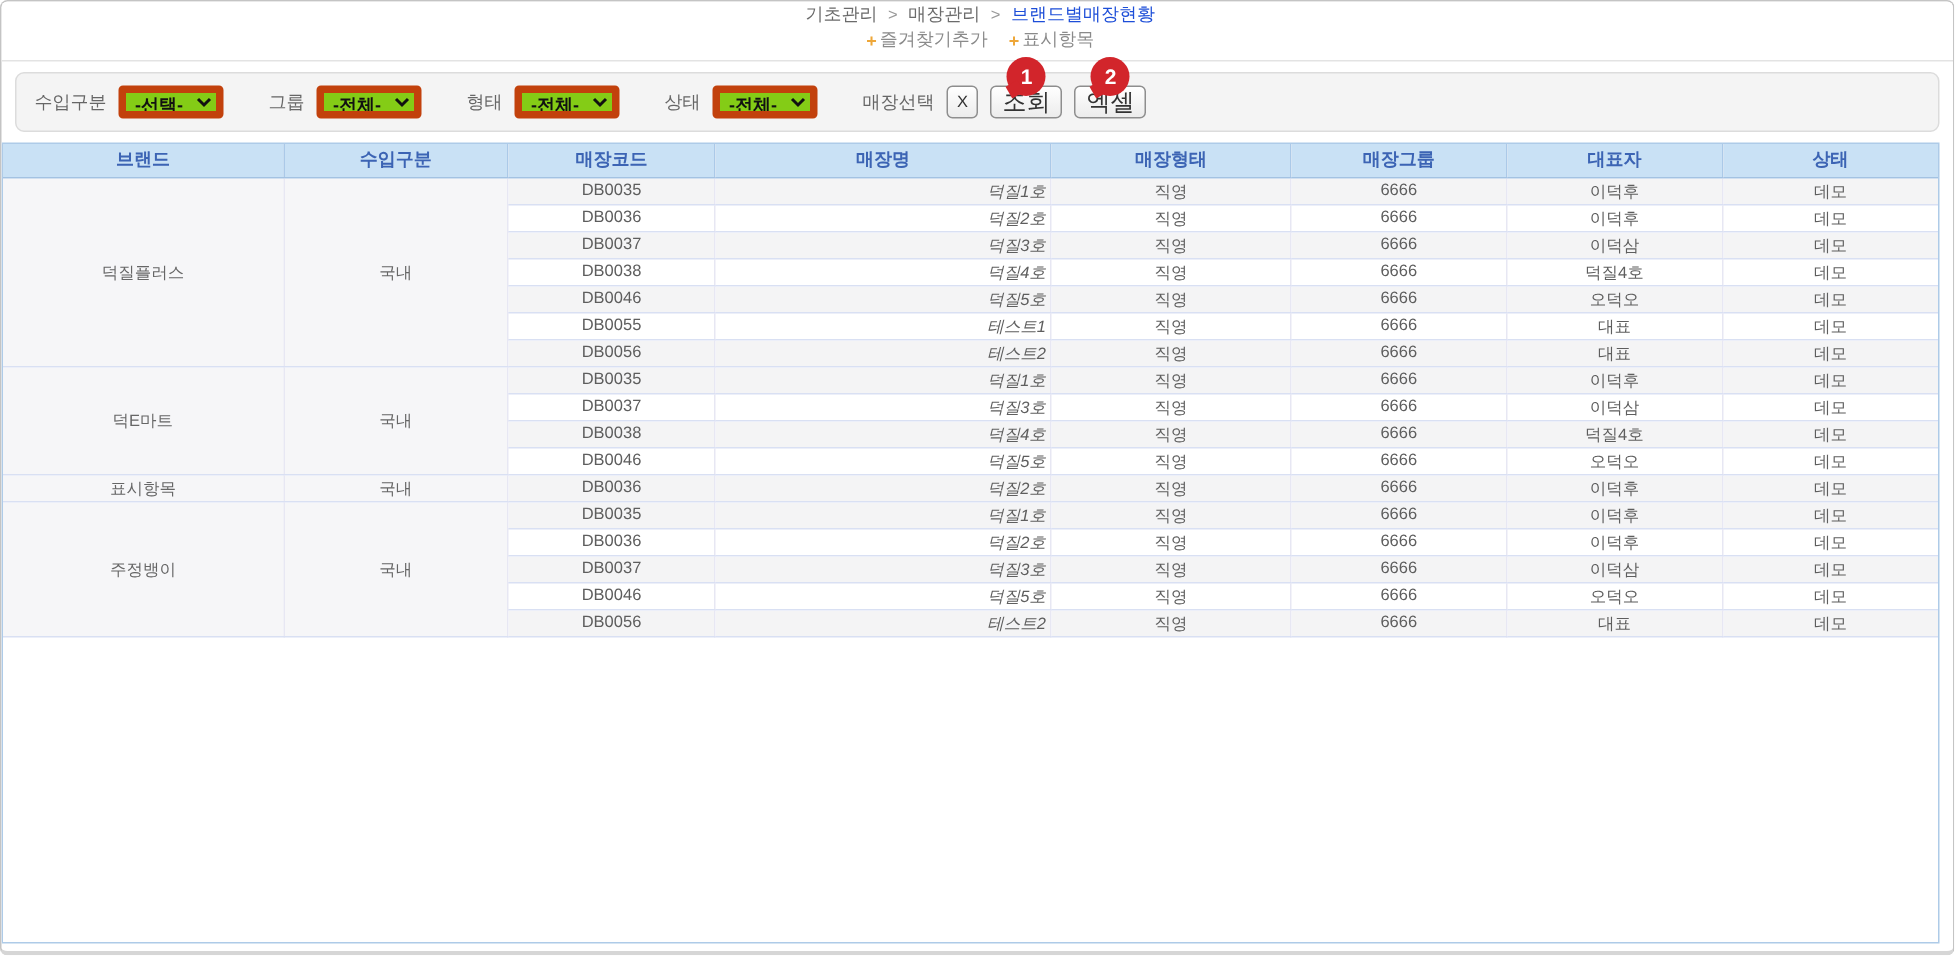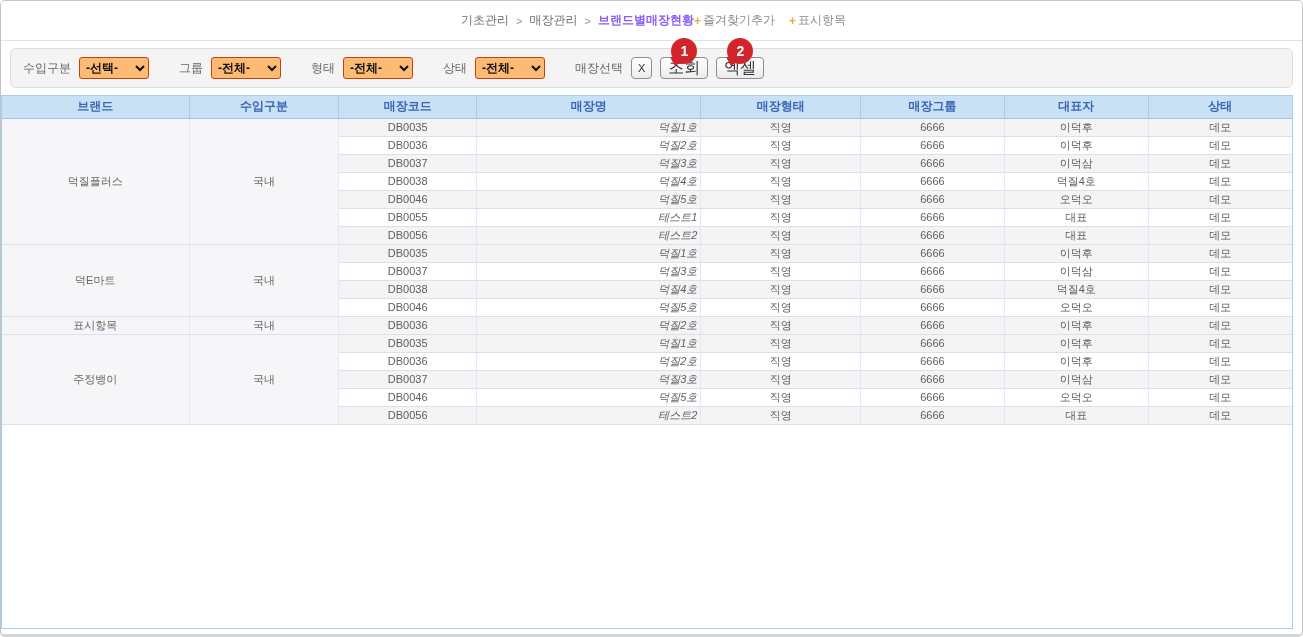--- a/index.html
+++ b/index.html
@@ -13,50 +13,51 @@
     position:absolute; inset:0;
     border:1px solid #c4c4c4;
     border-bottom:3px solid #d6d6d6;
     border-radius:5px;
     background:#ffffff;
     overflow:hidden;
   }
   
   .topbar {
     height:40px;
-    display:flex; align-items:center; justify-content:center;
+    display:flex; align-items:center; justify-content:flex-start;
     padding:0 14px 0 18px;
     border-bottom:1px solid #e3e3e3;
     background:#ffffff;
+    flex-direction:column;
   }
   .breadcrumb { display:flex; align-items:center; gap:7px; font-size:12px; color:#6b6b6b; }
   .breadcrumb .sep { color:#9a9a9a; font-size:11px; }
   .breadcrumb .crumb { color:#6b6b6b; cursor:pointer; }
-  .breadcrumb .current { color:#8b5cf6; font-weight:bold; }
+  .breadcrumb .current { color:#1d4ed8; font-weight:normal; }
   .toplinks { display:flex; align-items:center; gap:14px; font-size:12px; color:#8a8a8a; }
   .toplink { cursor:pointer; display:flex; align-items:center; gap:2px; }
   .toplink .plus { color:#eea739; font-weight:bold; }
   
   .filterbar {
     margin:7px 9px 0 9px;
     height:40px;
     background:#f4f4f4;
     border:1px solid #dcdcdc;
     border-radius:6px;
     display:flex; align-items:center;
     padding:0 12px;
     gap:8px;
     position:relative;
   }
   .f-label { font-size:12px; color:#666; margin-left:22px; white-space:nowrap; }
   .f-label:first-child { margin-left:0; }
   select.f-select {
     height:22px; min-width:70px;
-    border:1px solid #c2410c; border-radius:3px;
-    background:#fdba74; color:#111;
+    border:5px solid #c2410c; border-radius:3px;
+    background:#84cc16; color:#111;
     font-size:12px; font-weight:bold;
     font-family:"Liberation Sans",sans-serif;
     padding:0 2px;
   }
   input.f-input {
     width:198px; height:21px;
     border:1px solid #9a9a9a;
     background:#f9f7e2;
     font-size:12px; font-weight:bold; color:#222;
     padding:0 4px;

